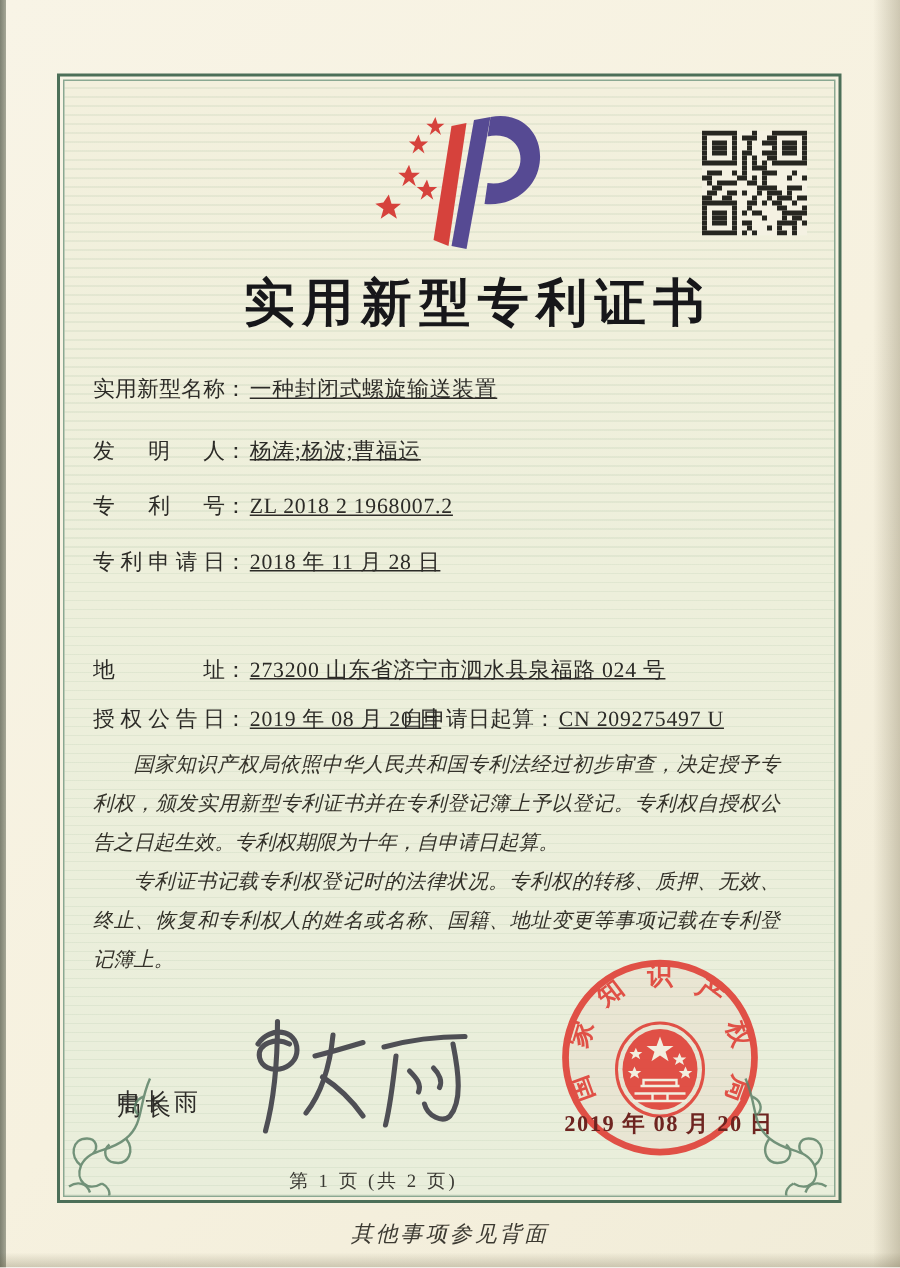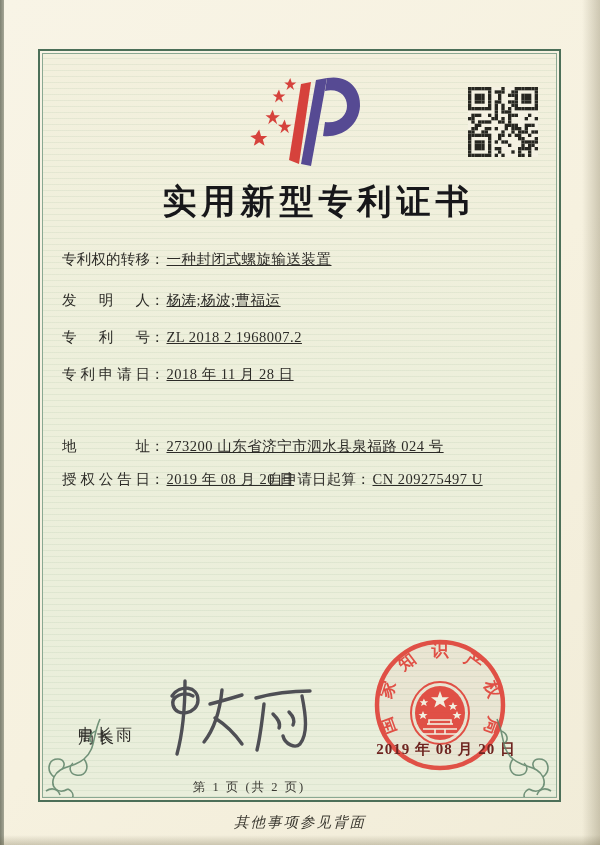--- a/index.html
+++ b/index.html
@@ -282,41 +282,45 @@
         <rect x="10" y="20" width="1" height="1"></rect>
         <rect x="15" y="20" width="1" height="1"></rect>
         <rect x="16" y="20" width="1" height="1"></rect>
         <rect x="18" y="20" width="1" height="1"></rect>
       </g>
   </svg>
 
   <div class="doc-title">实用新型专利证书</div>
 
   <div class="field-row" style="top:250px">
-    <span class="flabel">专利权的转移</span><span class="fcolon">：</span><span class="fvalue">一种封闭式螺旋输送装置</span>
+    <span class="flabel">实用新型名称</span><span class="fcolon">：</span><span class="fvalue">一种封闭式螺旋输送装置</span>
   </div>
   <div class="field-row" style="top:291px">
     <span class="flabel">发 明 人</span><span class="fcolon">：</span><span class="fvalue">杨涛;杨波;曹福运</span>
   </div>
   <div class="field-row" style="top:328px">
     <span class="flabel">专 利 号</span><span class="fcolon">：</span><span class="fvalue">ZL 2018 2 1968007.2</span>
   </div>
   <div class="field-row" style="top:365px">
     <span class="flabel">专利申请日</span><span class="fcolon">：</span><span class="fvalue">2018 年 11 月 28 日</span>
   </div>
   <div class="field-row" style="top:437px">
     <span class="flabel">地 址</span><span class="fcolon">：</span><span class="fvalue">273200 山东省济宁市泗水县泉福路 024 号</span>
   </div>
   <div class="field-row" style="top:470px">
     <span class="flabel">授权公告日</span><span class="fcolon">：</span><span class="fvalue">2019 年 08 月 20 日</span>
     <span class="fgroup2">
       <span class="flabel">自申请日起算</span><span class="fcolon">：</span><span class="fvalue">CN 209275497 U</span>
     </span>
   </div>
 
+  <div class="paras">
+    <p>国家知识产权局依照中华人民共和国专利法经过初步审查，决定授予专利权，颁发实用新型专利证书并在专利登记簿上予以登记。专利权自授权公告之日起生效。专利权期限为十年，自申请日起算。</p>
+    <p>专利证书记载专利权登记时的法律状况。专利权的转移、质押、无效、终止、恢复和专利权人的姓名或名称、国籍、地址变更等事项记载在专利登记簿上。</p>
+  </div>
 
   <div class="sig-title">局长</div>
   <div class="sig-name">申长雨</div>
 
   <svg class="sig-script" viewBox="0 0 170 92">
     <g fill="none" stroke="#3a3a43" stroke-width="3.4" stroke-linecap="round" opacity=".88">
       <path d="M20,22 C28,10 46,12 46,26 C46,40 24,44 21,31 C19,22 32,17 41,22"></path>
       <path d="M33,7 C33,30 31,58 25,80"></path>
       <path d="M70,16 C68,36 63,54 52,68"></path>
       <path d="M58,30 C70,27 80,24 90,21"></path>

